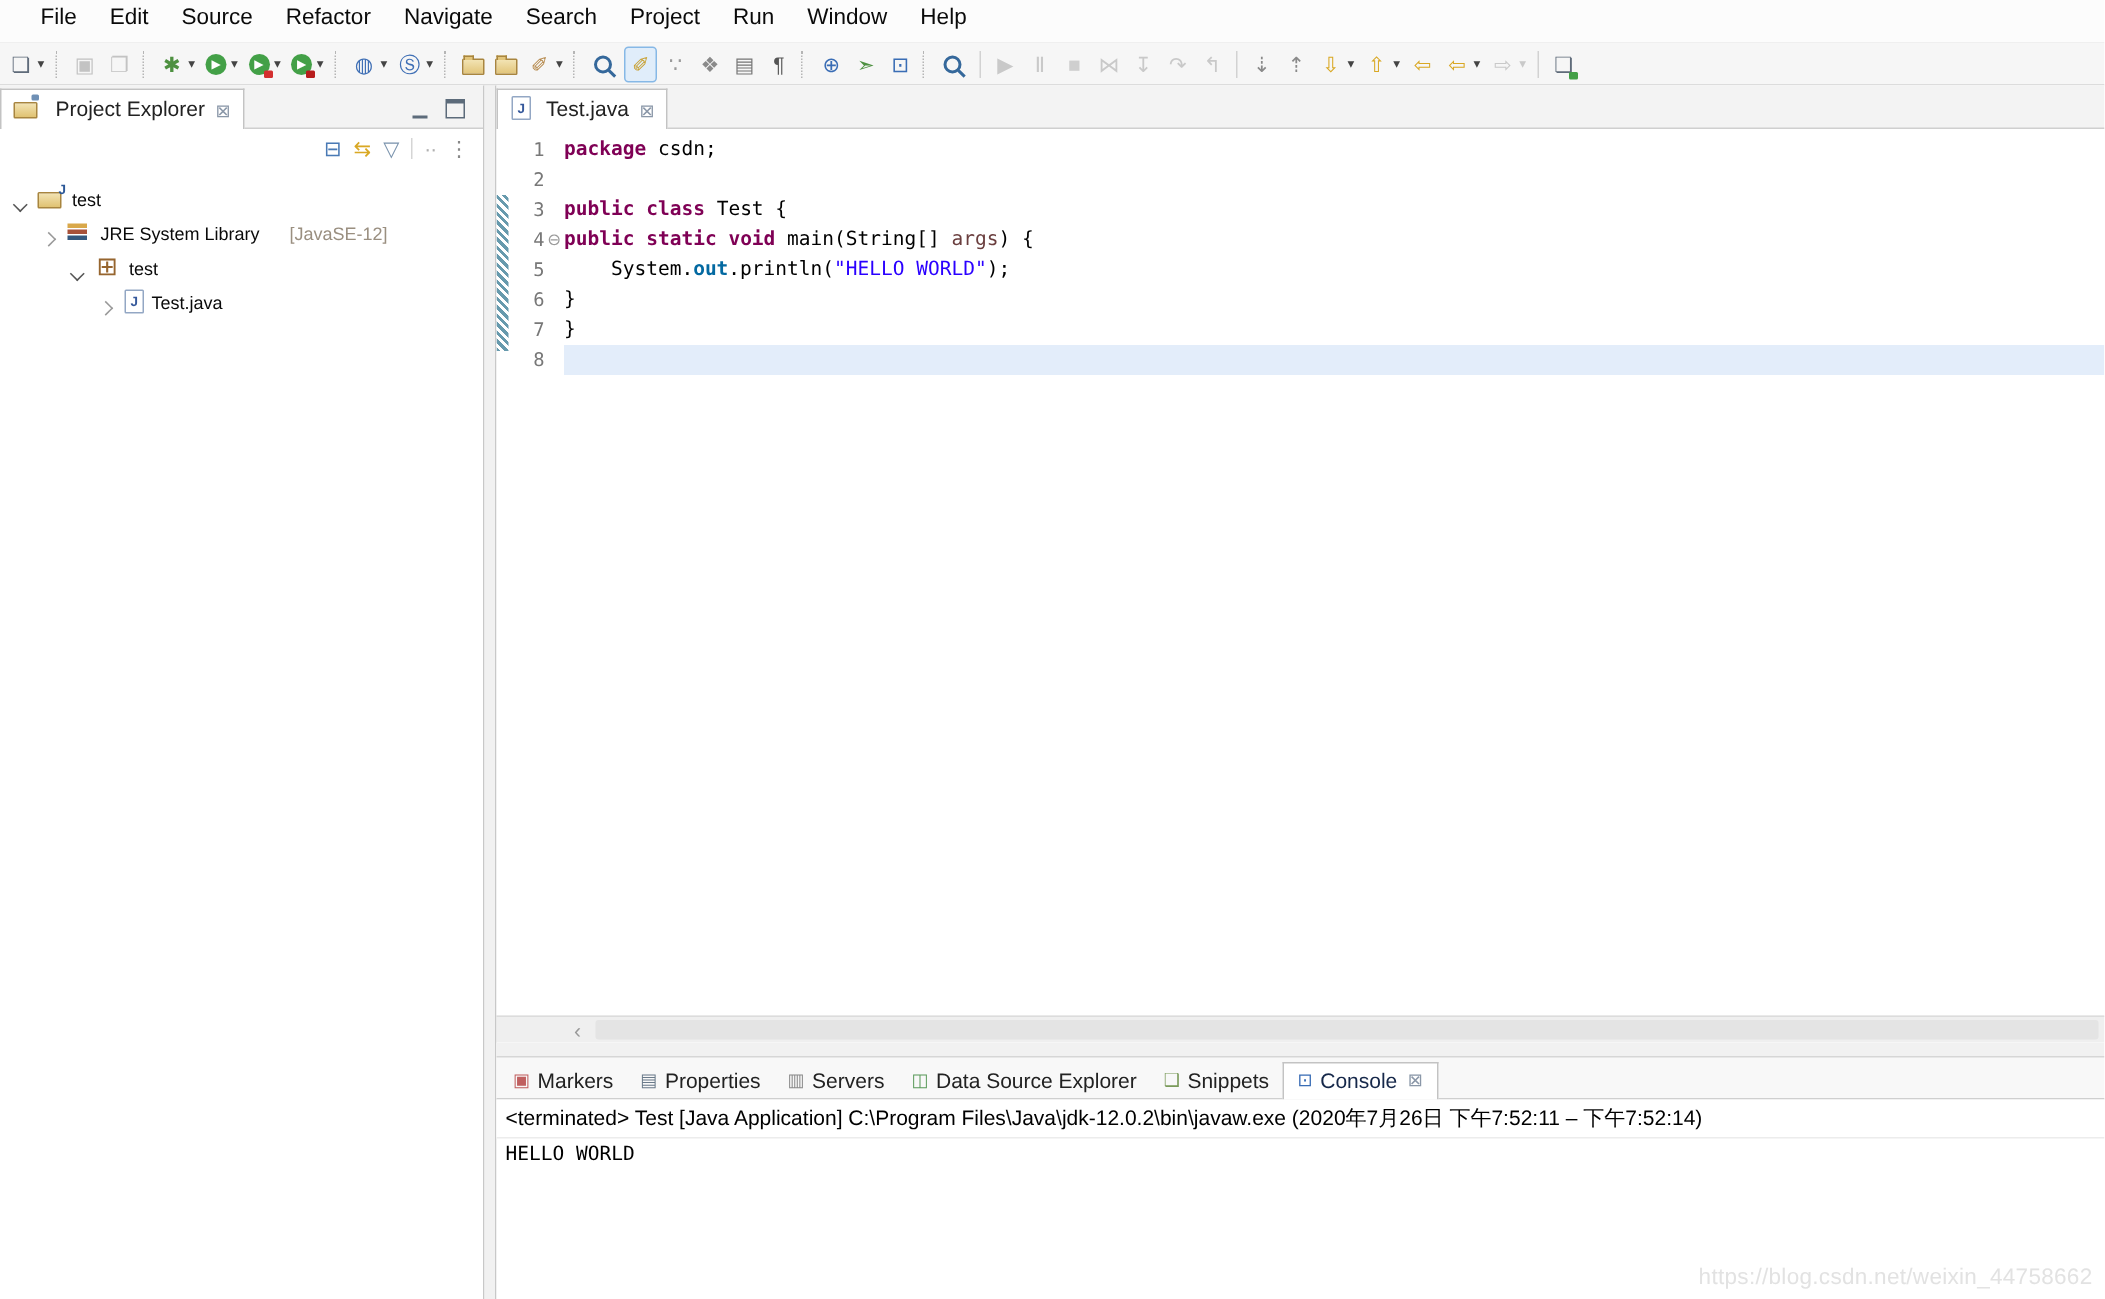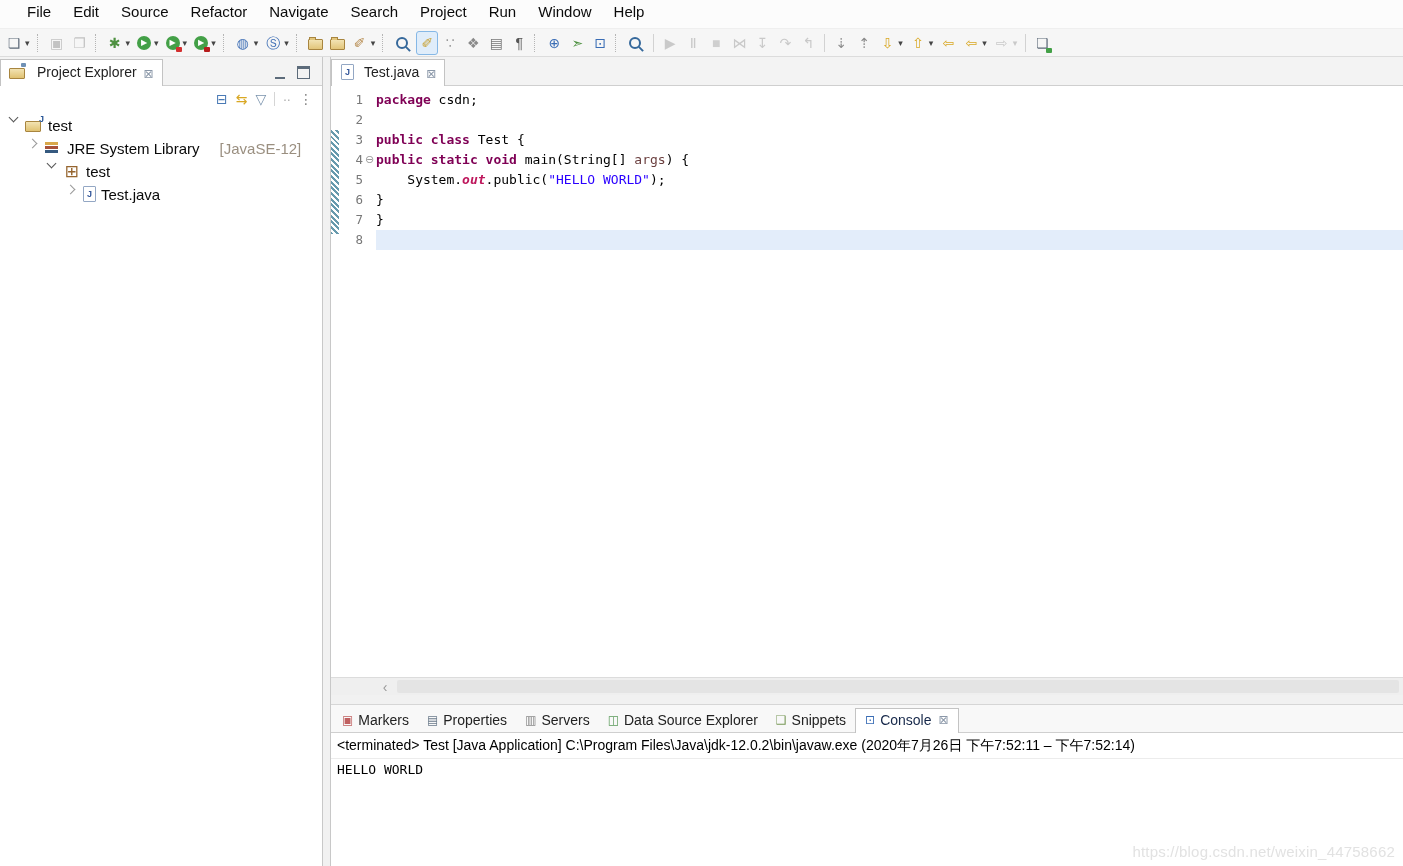--- a/index.html
+++ b/index.html
@@ -40,21 +40,21 @@
   .tab-close{font-size:12px;color:#8a97a8;margin-left:2px;line-height:1}
   .winbtns{margin-left:auto;display:flex;gap:12px;padding:0 12px 6px 0;align-items:flex-end}
   .btn-min{width:10px;height:8px;border-bottom:2px solid #5c6b7a}
   .btn-max{width:11px;height:9px;border:1px solid #5c6b7a;border-top:3px solid #5c6b7a}
 
   
   .panel-toolbar{height:26px;flex:none;display:flex;align-items:center;justify-content:flex-end;gap:8px;padding:0 9px;background:#fff}
   .pt-icon{font-size:14px;line-height:1}
   .pt-sep{width:1px;height:14px;background:#d5d5d5}
   .tree{flex:1;padding-top:5px;overflow:hidden}
-  .tree-row{display:flex;align-items:flex-start;height:23px;font-size:15px;color:#0a0a0a}
+  .tree-row{display:flex;align-items:flex-end;height:23px;font-size:12px;color:#0a0a0a}
   .chev{width:6px;height:6px;border-right:1.4px solid #999;border-bottom:1.4px solid #999;flex:none;margin-right:8px}
   .chev.right{transform:rotate(-45deg)}
   .chev.down{transform:rotate(45deg);border-color:#555;margin-top:-3px}
   .tree-suffix{color:#9a8f80;margin-left:20px}
   .ic{width:17px;height:16px;margin-right:6px;position:relative;flex:none;display:flex;align-items:center;justify-content:center}
   .ic-project::before,.ic-src::before,.ic-pe::before{content:"";position:absolute;left:0;bottom:1px;width:14px;height:9px;
       background:linear-gradient(#f2e3b3,#e0c272);border:1px solid #a8853f;border-radius:1px}
   .ic-project::after{content:"J";position:absolute;right:-2px;top:-3px;font:bold 9px "Liberation Sans",sans-serif;color:#2b5797}
   .ic-pe::after{content:"";position:absolute;right:0;top:-1px;width:5px;height:4px;background:#6f90b5;border-radius:1px}
   .ic-src::after{content:"";position:absolute;left:2px;bottom:3px;width:5px;height:5px;background:#9a6a32;border:1px solid #6b4a20}
@@ -71,21 +71,21 @@
   .code-lines{position:absolute;inset:0;padding:4px 0 0 8px}
   .range-hatch{position:absolute;left:0;top:44px;width:8px;height:104px;
       background:repeating-linear-gradient(45deg,#679aad 0 2px,#ffffff 2px 4px)}
   .code-line{display:flex;height:20px;line-height:20px}
   .ln{width:24px;text-align:right;color:#787878;flex:none;font-size:12.5px}
   .fold{width:13px;flex:none;text-align:center;color:#9a9a9a;font-size:11px;font-family:"DejaVu Sans",sans-serif}
   .code-text{flex:1;white-space:pre}
   .code-line.current .code-text{background:#e3edfa}
   .tok-k{color:#7f0055;font-weight:bold}
   .tok-p{color:#000}
-  .tok-f{color:#be185d;font-weight:bold;font-style:italic}
+  .tok-f{color:#0369a1;font-weight:bold;}
   .tok-s{color:#2a00ff}
   .tok-a{color:#6a3e3e}
 
   .hscroll{height:17px;flex:none;background:#efefef;border-top:1px solid #dcdcdc;position:relative}
   .hs-arrow{position:absolute;left:46px;top:0;width:16px;height:100%;display:flex;align-items:center;justify-content:center;color:#999;font-size:14px}
   .hs-thumb{position:absolute;left:66px;right:4px;top:2px;bottom:2px;background:#e4e4e4;border-radius:2px}
 
   
   .bottom-panel{height:171px;flex:none;display:flex;flex-direction:column;position:relative;background:#fff}
   .bp-spacer{height:9px;flex:none;background:#f1f1f1}
@@ -330,21 +330,21 @@
               <span class="code-text"><span class="tok-k">public</span><span class="tok-p"> </span><span class="tok-k">class</span><span class="tok-p"> Test {</span></span>
             </div>
             <div class="code-line">
               <span class="ln">4</span>
               <span class="fold">⊖</span>
               <span class="code-text"><span class="tok-k">public</span><span class="tok-p"> </span><span class="tok-k">static</span><span class="tok-p"> </span><span class="tok-k">void</span><span class="tok-p"> main(String[] </span><span class="tok-a">args</span><span class="tok-p">) {</span></span>
             </div>
             <div class="code-line">
               <span class="ln">5</span>
               <span class="fold"></span>
-              <span class="code-text"><span class="tok-p">    System.</span><span class="tok-f">out</span><span class="tok-p">.public(</span><span class="tok-s">"HELLO WORLD"</span><span class="tok-p">);</span></span>
+              <span class="code-text"><span class="tok-p">    System.</span><span class="tok-f">out</span><span class="tok-p">.println(</span><span class="tok-s">"HELLO WORLD"</span><span class="tok-p">);</span></span>
             </div>
             <div class="code-line">
               <span class="ln">6</span>
               <span class="fold"></span>
               <span class="code-text"><span class="tok-p">}</span></span>
             </div>
             <div class="code-line">
               <span class="ln">7</span>
               <span class="fold"></span>
               <span class="code-text"><span class="tok-p">}</span></span>

